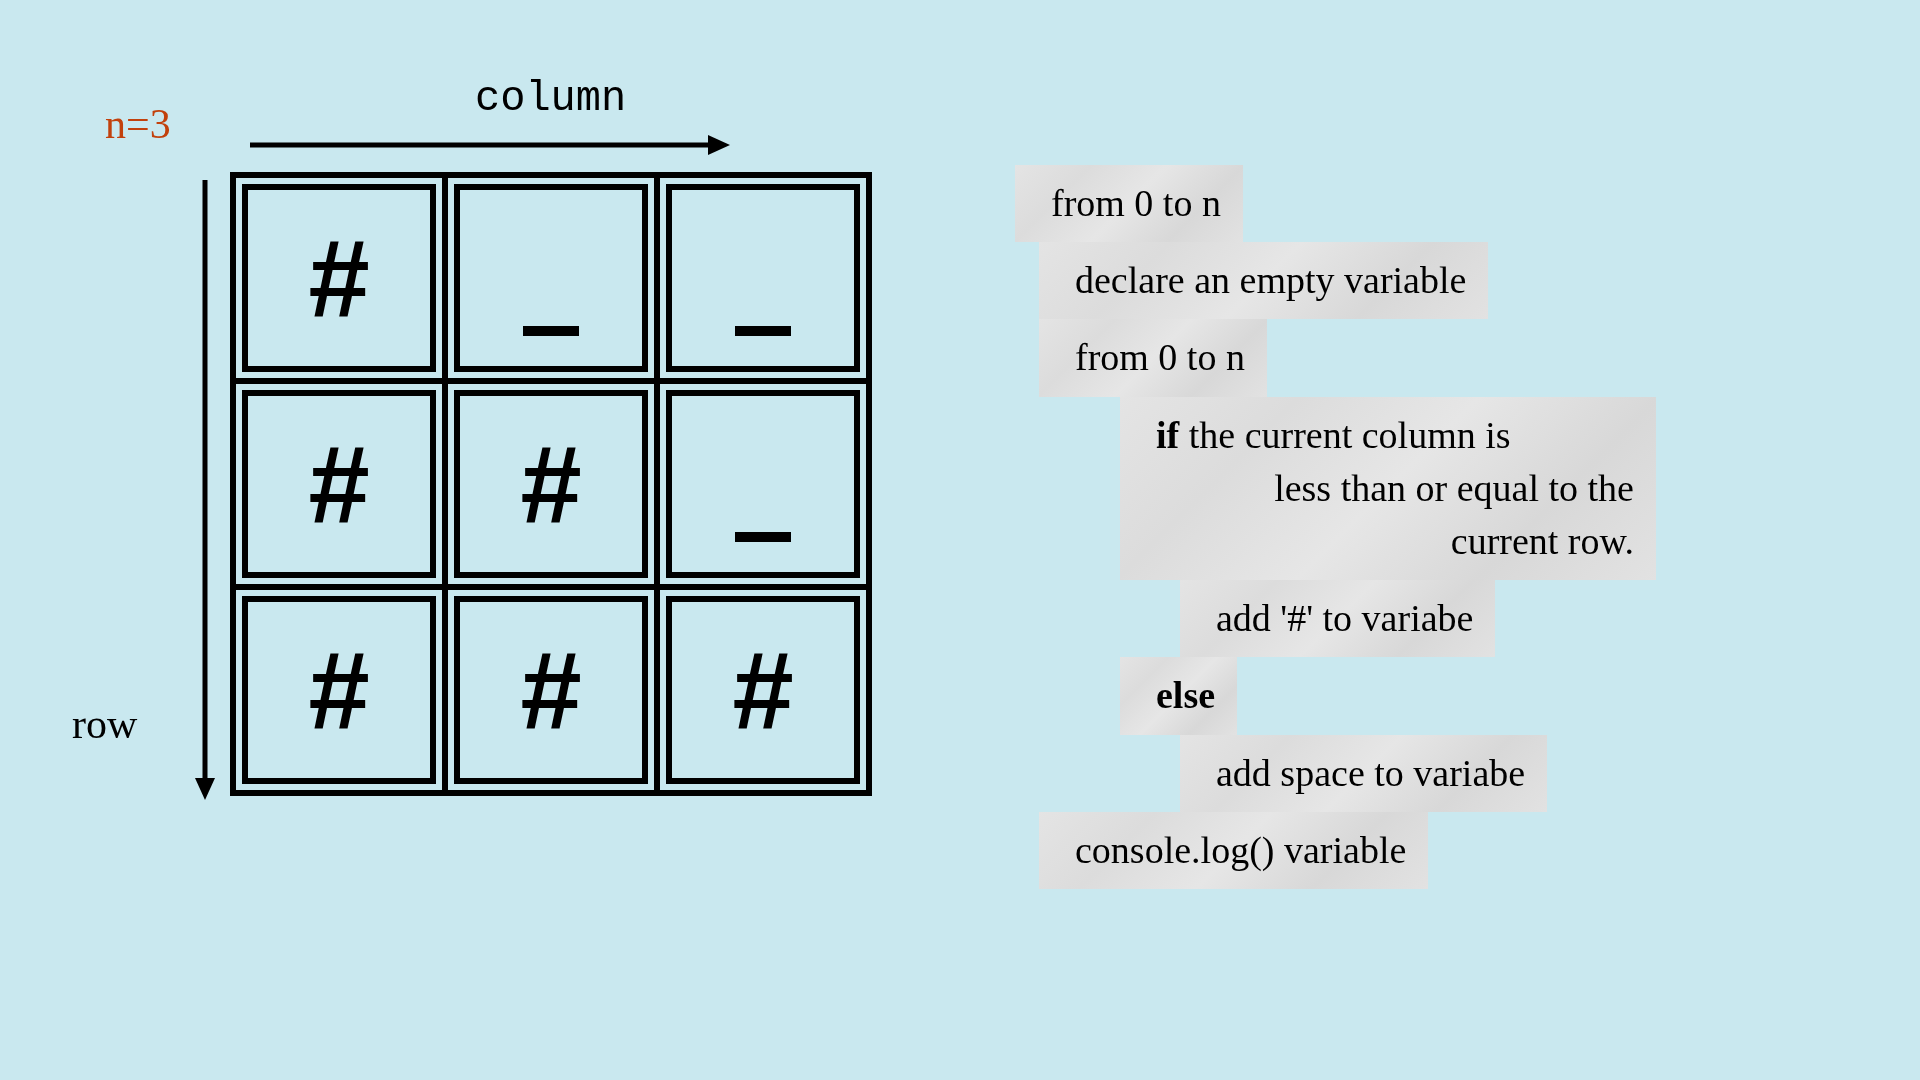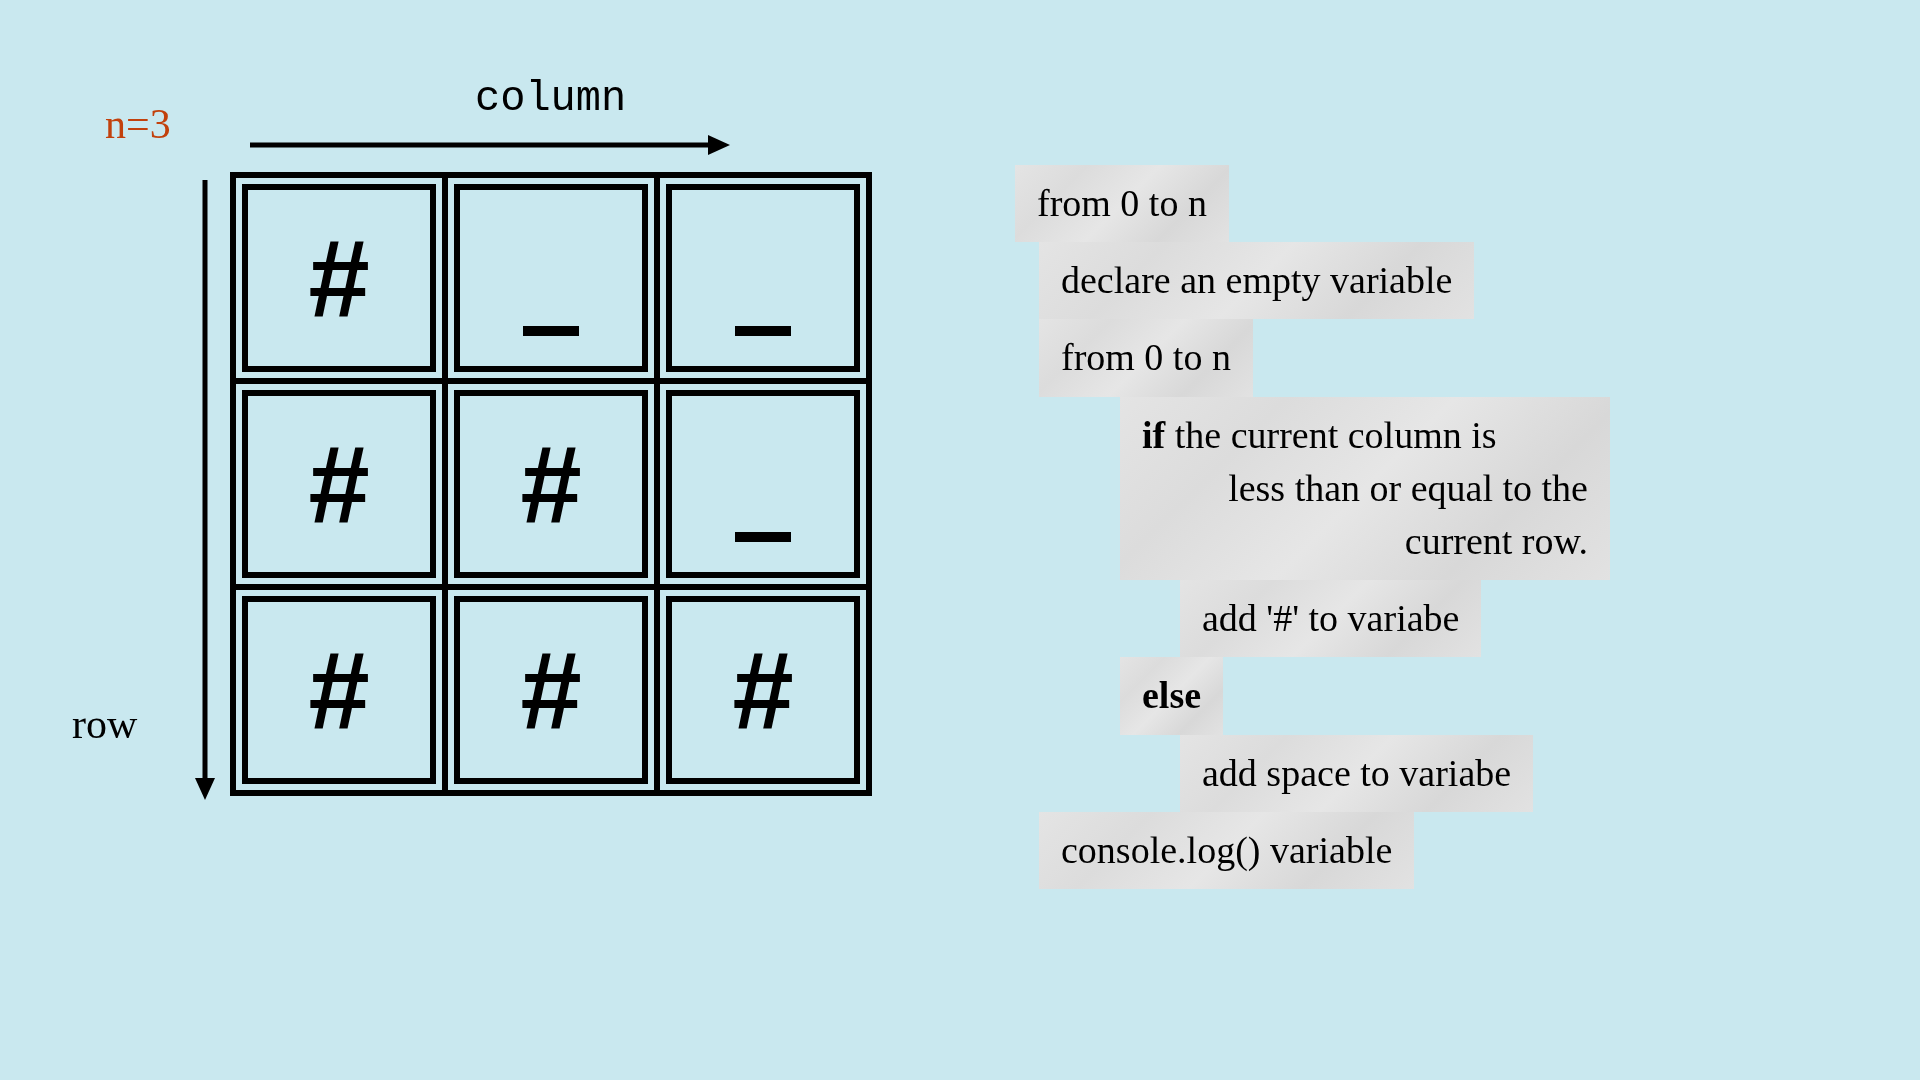--- a/index.html
+++ b/index.html
@@ -95,34 +95,34 @@
   }
   .pseudocode {
     position: absolute;
     top: 165px;
     left: 1015px;
     font-size: 38px;
     color: #000;
   }
   .code-line {
     background: linear-gradient(135deg, #e4e4e4 0%, #dcdcdc 25%, #e6e6e6 50%, #d8d8d8 75%, #e2e2e2 100%);
-    padding: 12px 22px 12px 22px;
+    padding: 12px 22px 12px 36px;
     line-height: 1.4;
     white-space: nowrap;
   }
   .code-block {
     display: inline-block;
   }
   .indent-0 { margin-left: 0px; }
   .indent-1 { margin-left: 24px; }
   .indent-2 { margin-left: 105px; }
   .indent-3 { margin-left: 165px; }
   .multiline {
     white-space: normal;
-    width: 490px;
+    width: 536px;
     text-align: left;
   }
   .multiline .rest { text-align: right; display: block; }
 </style>
 </head>
 <body>
 
 <div class="container">
 
   <div class="n-label">n=3</div>

